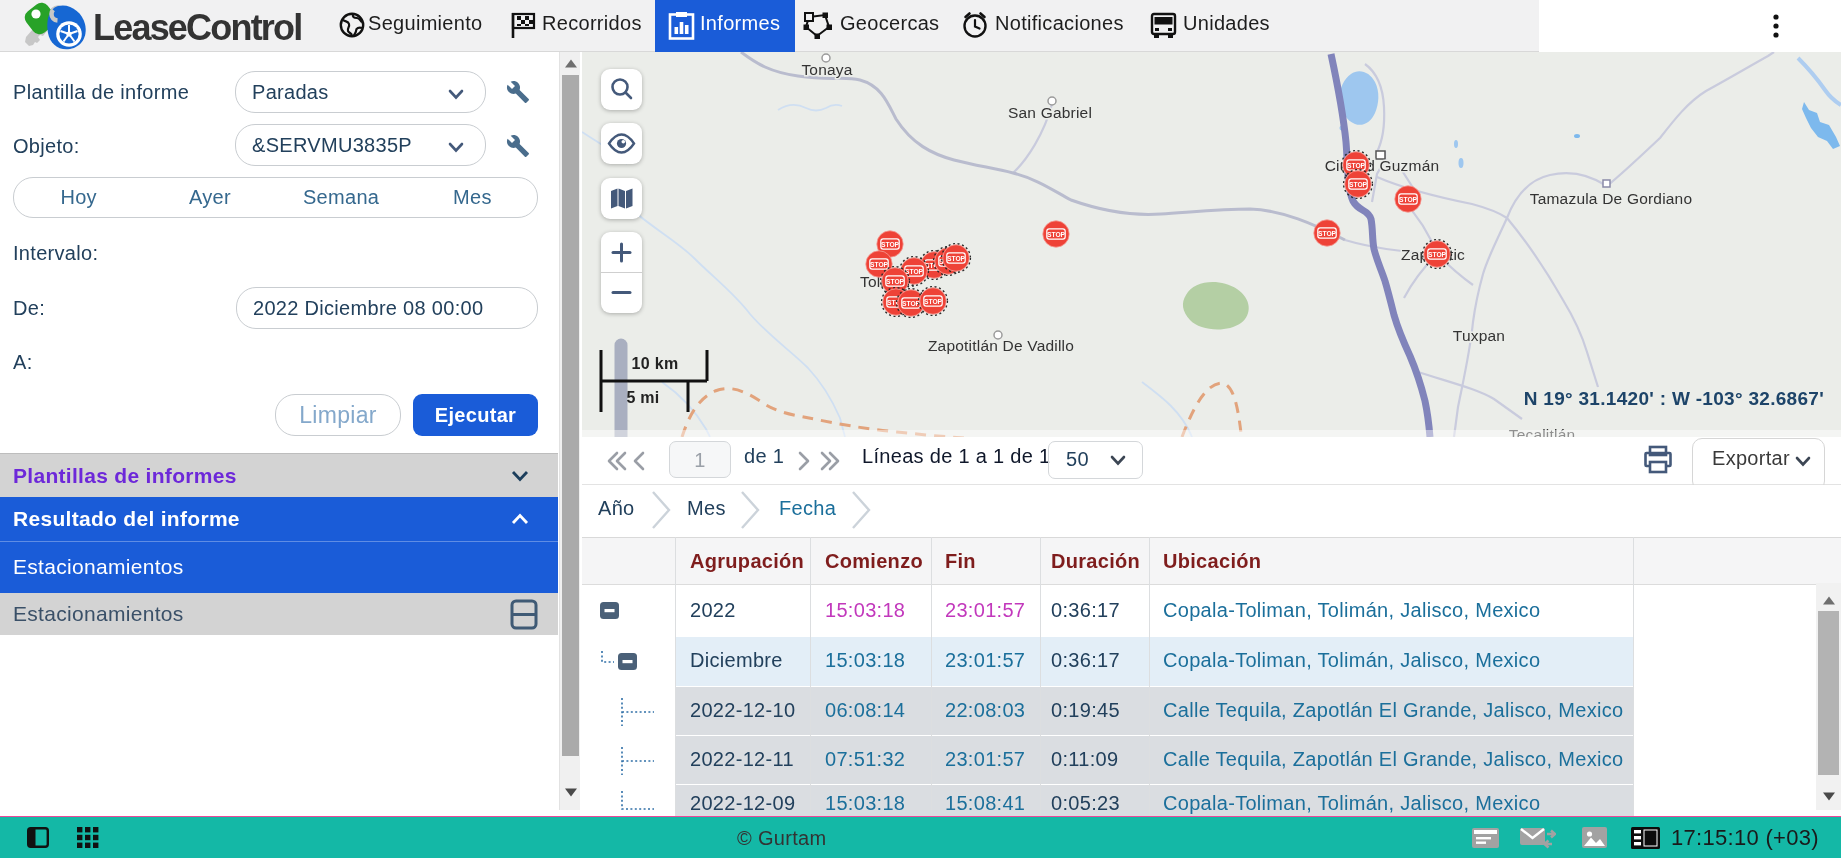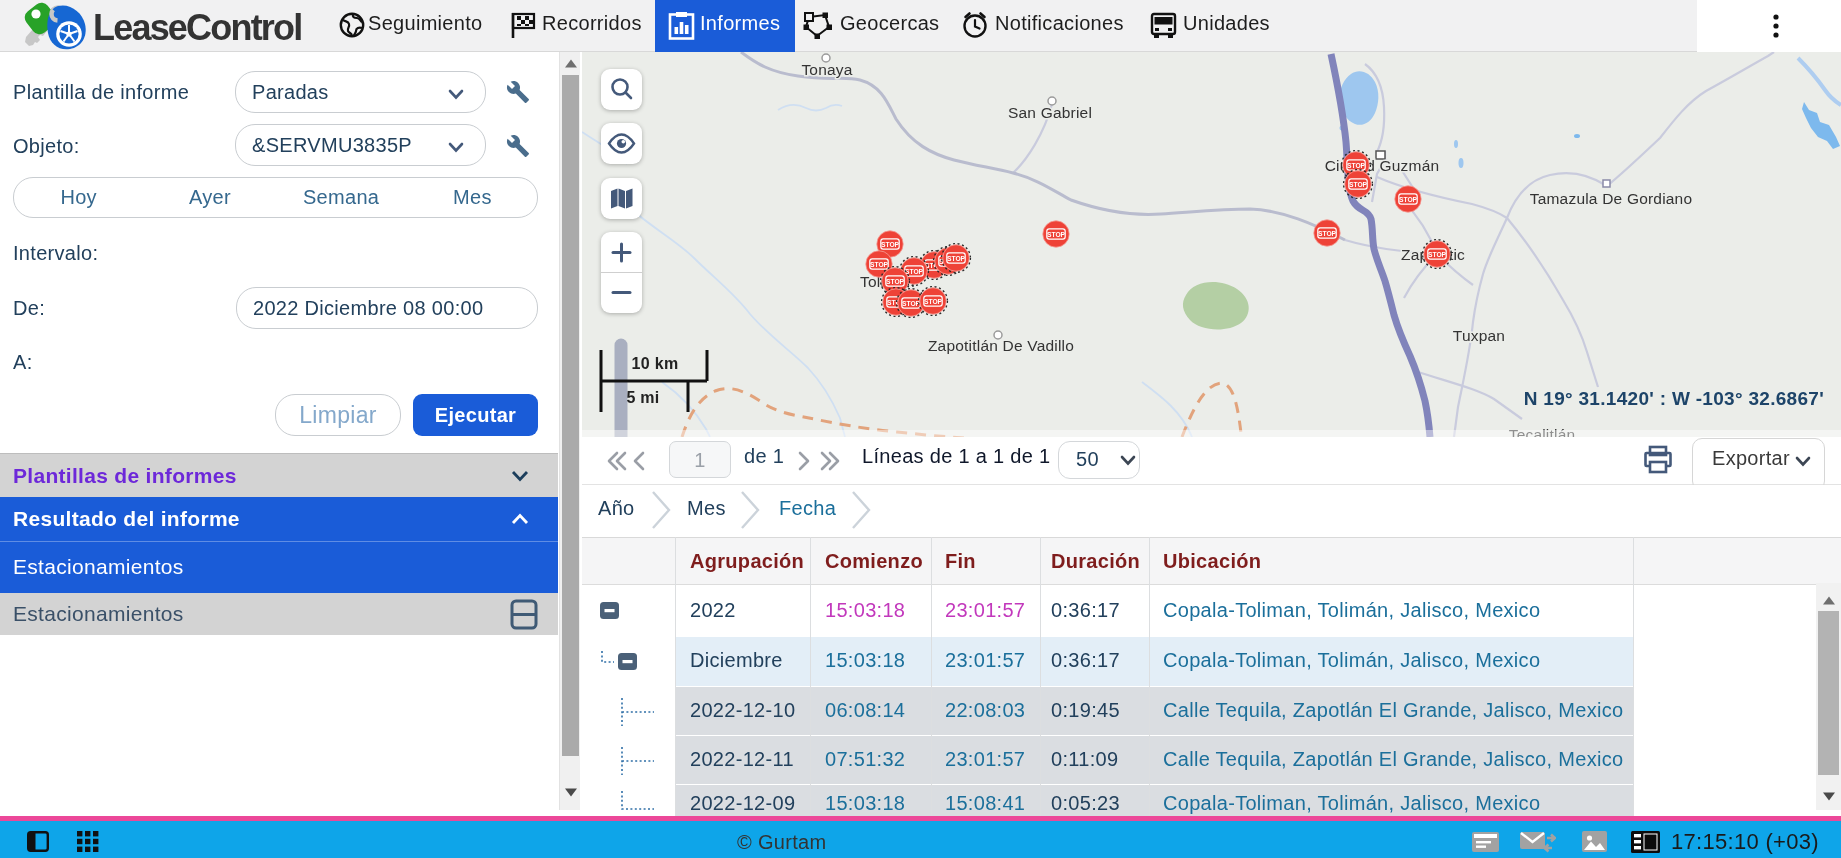--- a/index.html
+++ b/index.html
@@ -1,19 +1,19 @@
 <!DOCTYPE html>
 <html><head>
 <meta charset="utf-8">
 <style>
   * { margin:0; padding:0; box-sizing:border-box; }
   html,body { width:1841px; height:858px; overflow:hidden; font-family:"Liberation Sans", sans-serif; background:#fff; letter-spacing:0.3px; }
   .abs { position:absolute; }
   
-  #topbar { position:absolute; left:0; top:0; width:1697px; height:52px; background:#f1f1f2; border-bottom:1px solid #d8d8d8; }
+  #topbar { position:absolute; left:0; top:0; width:1539px; height:52px; background:#f1f1f2; border-bottom:1px solid #d8d8d8; }
   .navtxt { position:absolute; top:12px; font-size:20px; color:#1d1d1d; }
   #tab-informes { position:absolute; left:655px; top:0; width:140px; height:52px; background:#1a5cd8; }
   
   #leftpanel { position:absolute; left:0; top:52px; width:558px; height:764px; background:#fff; }
   .lbl { position:absolute; left:13px; font-size:20px; color:#22405c; }
   .sel { position:absolute; border:1px solid #c9cdd1; border-radius:20px; background:#fff; }
   .sel .tx { position:absolute; left:16px; top:9px; font-size:20px; color:#22405c; white-space:nowrap; }
   .chev { position:absolute; width:16px; height:16px; }
   .secgray { position:absolute; left:0; width:558px; background:#d3d3d3; }
   .secblue { position:absolute; left:0; width:558px; background:#1a5cd8; }
@@ -34,21 +34,21 @@
   .row { position:absolute; left:0; width:1259px; }
   .rbg { position:absolute; left:93px; width:958px; top:0; bottom:0; }
   .cell { position:absolute; font-size:20px; color:#22405c; white-space:nowrap; }
   .teal { color:#1b6f9b; }
   .mag { color:#c238bc; }
   .vline { position:absolute; top:0; width:1px; background:#dcdee0; }
   
   #rsb { position:absolute; left:1816px; top:583px; width:25px; height:227px; background:#f1f1f1; }
   #rsb .thumb { position:absolute; left:2px; top:28px; width:21px; height:164px; background:#b3b3b3; }
   
-  #botbar { position:absolute; left:0; top:816px; width:1841px; height:42px; background:#0ea5e9; border-top:5px solid #ec4899; }
+  #botbar { position:absolute; left:0; top:816px; width:1841px; height:42px; background:#14b8a6; border-top:1px solid #ec4899; }
 </style>
 </head>
 <body>
 
 <div id="topbar">
   <svg class="abs" style="left:16px;top:1px" width="74" height="50" viewBox="0 0 74 50">
     <g fill="#c7c7c7">
       <path d="M24,20 L10,36 L9,41 L13,45 L17,44 L19,41 L21,42 L24,39 L22,36 L24,34 L27,35 L31,30 Z"></path>
     </g>
     <circle cx="42" cy="13" r="6.5" fill="none" stroke="#c7c7c7" stroke-width="4.5"></circle>
@@ -349,21 +349,21 @@
     </svg>
   <div class="abs" style="left:87px;top:4px;width:62px;height:37px;background:#f6f7f8;border:1px solid #d4d7da;border-radius:7px;text-align:center;font-size:20px;color:#9aa0a8;line-height:36px">1</div>
   <div class="abs" style="left:162px;top:8px;font-size:20px;color:#22405c">de 1</div>
   <svg class="abs" style="left:215px;top:13px" width="66" height="22" viewBox="0 0 66 22">
       <g stroke="#9a9ea6" stroke-width="2.6" fill="none" stroke-linecap="round" stroke-linejoin="round">
         <path d="M3,3 L11,11 L3,19"></path>
         <path d="M25,3 L33,11 L25,19 M33,3 L41,11 L33,19"></path>
       </g>
     </svg>
   <div class="abs" style="left:280px;top:8px;font-size:20px;color:#0f172a">Líneas de 1 a 1 de 1</div>
-  <div class="abs" style="left:476px;top:4px;width:82px;height:38px;border:1px solid #d4d7da;border-radius:12px">
+  <div class="abs" style="left:466px;top:4px;width:95px;height:38px;border:1px solid #d4d7da;border-radius:7px">
     <span class="abs" style="left:17px;top:6px;font-size:20px;color:#22405c">50</span>
     <svg class="abs" style="left:60px;top:13px" width="18" height="12" viewBox="0 0 18 12">
         <path d="M3,2 L9,8.5 L15,2" stroke="#3c4654" stroke-width="2.6" fill="none" stroke-linecap="round"></path>
       </svg>
   </div>
   <svg class="abs" style="left:1061px;top:8px" width="30" height="30" viewBox="0 0 30 30">
       <g fill="none" stroke="#44597a" stroke-width="2.6">
         <rect x="7" y="2" width="16" height="8"></rect>
         <rect x="2.5" y="8" width="25" height="13" rx="1"></rect>
         <rect x="7" y="17" width="16" height="10" fill="#fff"></rect>

